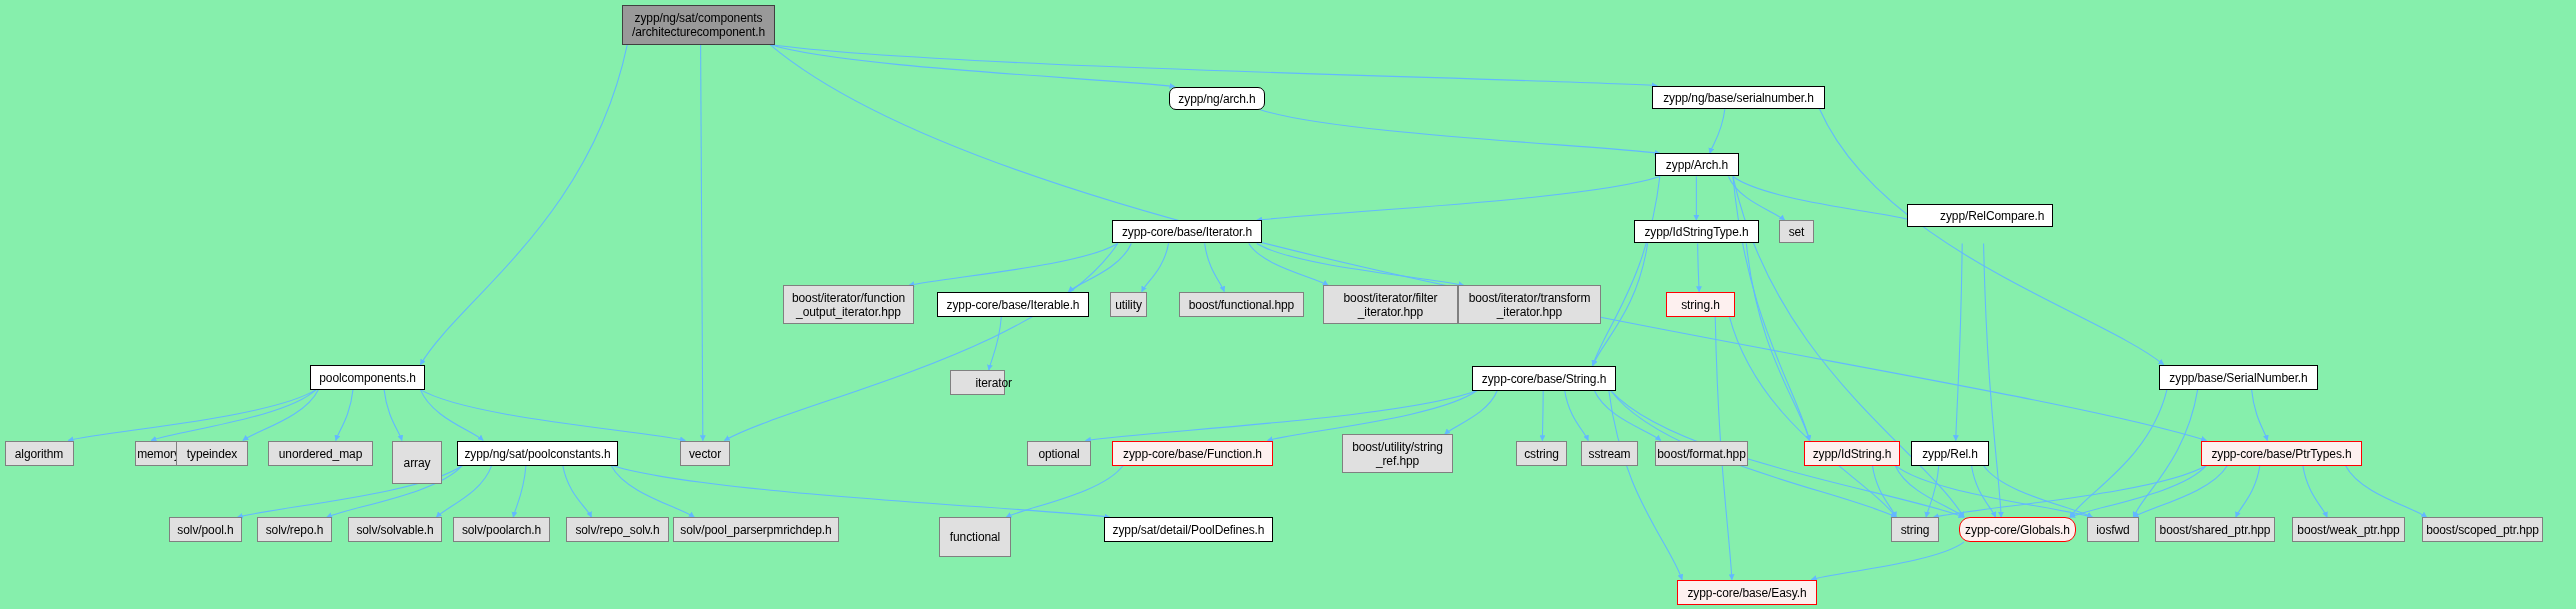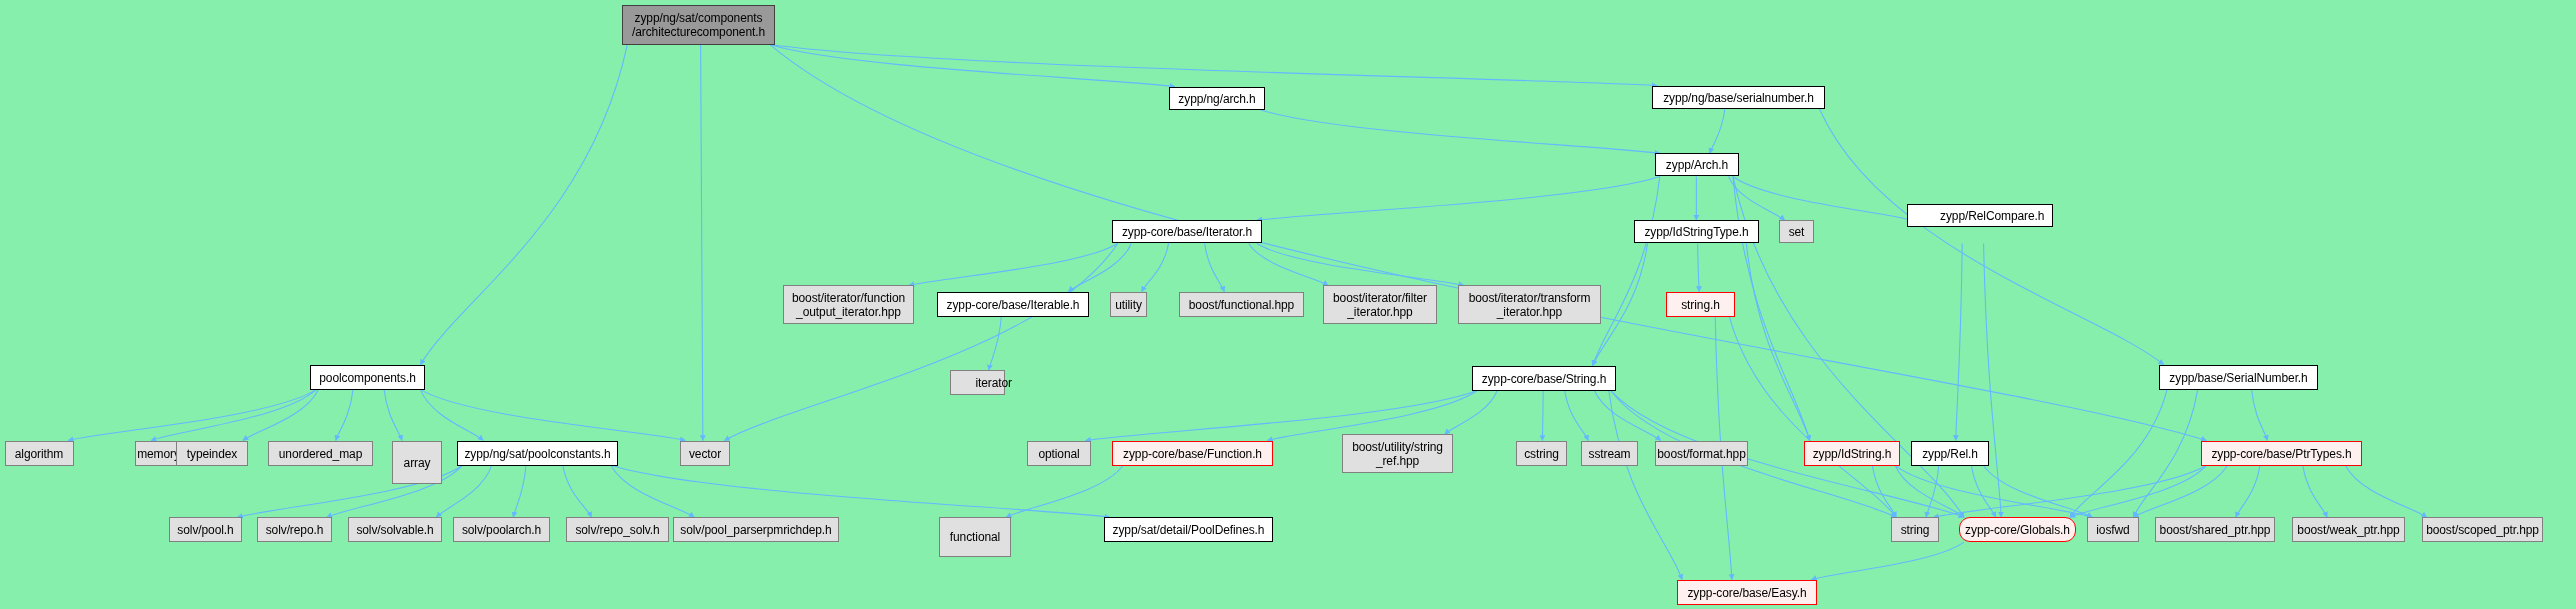--- a/index.html
+++ b/index.html
@@ -100,33 +100,33 @@
       <path d="M 2630 522 C 2646.38 553.9, 2704.62 568.4, 2721 580" fill="none" stroke="#63b8ff" stroke-width="1.2" marker-end="url(#ah)"></path>
       <path d="M 2429.8 437 C 2410.2160000000003 515.65, 2340.584 551.4, 2321 580" fill="none" stroke="#63b8ff" stroke-width="1.2" marker-end="url(#ah)"></path>
       <path d="M 2464.2 437 C 2451.2039999999997 515.65, 2404.996 551.4, 2392 580" fill="none" stroke="#63b8ff" stroke-width="1.2" marker-end="url(#ah)"></path>
       <path d="M 2524.68 437 C 2527.8552 468.35, 2539.1448 482.6, 2542.32 494" fill="none" stroke="#63b8ff" stroke-width="1.2" marker-end="url(#ah)"></path>
       <path d="M 2202 608 C 2171.22 631.1, 2061.78 641.6, 2031 650" fill="none" stroke="#63b8ff" stroke-width="1.2" marker-end="url(#ah)"></path>
       <path d="M 1939 355 C 1972.66 478.75, 2092.34 535, 2126 580" fill="none" stroke="#63b8ff" stroke-width="1.2" marker-end="url(#ah)"></path>
       <path d="M 1923.14 355 C 1926.5096 517.25, 1938.4904 591, 1941.86 650" fill="none" stroke="#63b8ff" stroke-width="1.2" marker-end="url(#ah)"></path>
     </svg>
 <div class="node root" style="left: 622px; top: 4.5px; width: 153px; height: 40px;">zypp/ng/sat/components
 /architecturecomponent.h</div>
-    <div class="node " style="left: 1169px; top: 87px; width: 96px; height: 23px;">zypp/ng/arch.h</div>
+    <div class="node " style="left: 1169px; top: 87px; width: 96px; height: 23px; border-radius: 7px;">zypp/ng/arch.h</div>
     <div class="node " style="left: 1652px; top: 86px; width: 173px; height: 23px;">zypp/ng/base/serialnumber.h</div>
     <div class="node " style="left: 1655px; top: 153px; width: 84px; height: 23px;">zypp/Arch.h</div>
     <div class="node " style="left: 1112px; top: 220px; width: 150px; height: 23px;">zypp-core/base/Iterator.h</div>
     <div class="node " style="left: 1634px; top: 220px; width: 125px; height: 23px;">zypp/IdStringType.h</div>
     <div class="node sys" style="left: 1779px; top: 220px; width: 35px; height: 23px;">set</div>
     <div class="node " style="left: 1907px; top: 204px; width: 146px; height: 23px; padding-left: 28px;">zypp/RelCompare.h</div>
     <div class="node sys" style="left: 783px; top: 285px; width: 131px; height: 39px;">boost/iterator/function
 _output_iterator.hpp</div>
     <div class="node " style="left: 937px; top: 292px; width: 152px; height: 25px;">zypp-core/base/Iterable.h</div>
     <div class="node sys" style="left: 1110px; top: 292px; width: 37px; height: 25px;">utility</div>
     <div class="node sys" style="left: 1179px; top: 292px; width: 125px; height: 25px;">boost/functional.hpp</div>
-    <div class="node sys" style="left: 1323px; top: 285px; width: 114px; height: 39px;">boost/iterator/filter
+    <div class="node sys" style="left: 1323px; top: 285px; width: 135px; height: 39px;">boost/iterator/filter
 _iterator.hpp</div>
     <div class="node sys" style="left: 1458px; top: 285px; width: 143px; height: 39px;">boost/iterator/transform
 _iterator.hpp</div>
     <div class="node hot" style="left: 1666px; top: 292px; width: 69px; height: 25px;">string.h</div>
     <div class="node sys" style="left: 950px; top: 370px; width: 55px; height: 25px; padding-left: 36px;">iterator</div>
     <div class="node " style="left: 310px; top: 365px; width: 115px; height: 25px;">poolcomponents.h</div>
     <div class="node " style="left: 1472px; top: 366px; width: 144px; height: 25px;">zypp-core/base/String.h</div>
     <div class="node " style="left: 2159px; top: 365px; width: 159px; height: 25px;">zypp/base/SerialNumber.h</div>
     <div class="node sys" style="left: 4.5px; top: 441px; width: 69px; height: 25px;">algorithm</div>
     <div class="node sys" style="left: 95px; top: 441px; width: 47px; height: 25px; margin-left: 40px;">memory</div>

